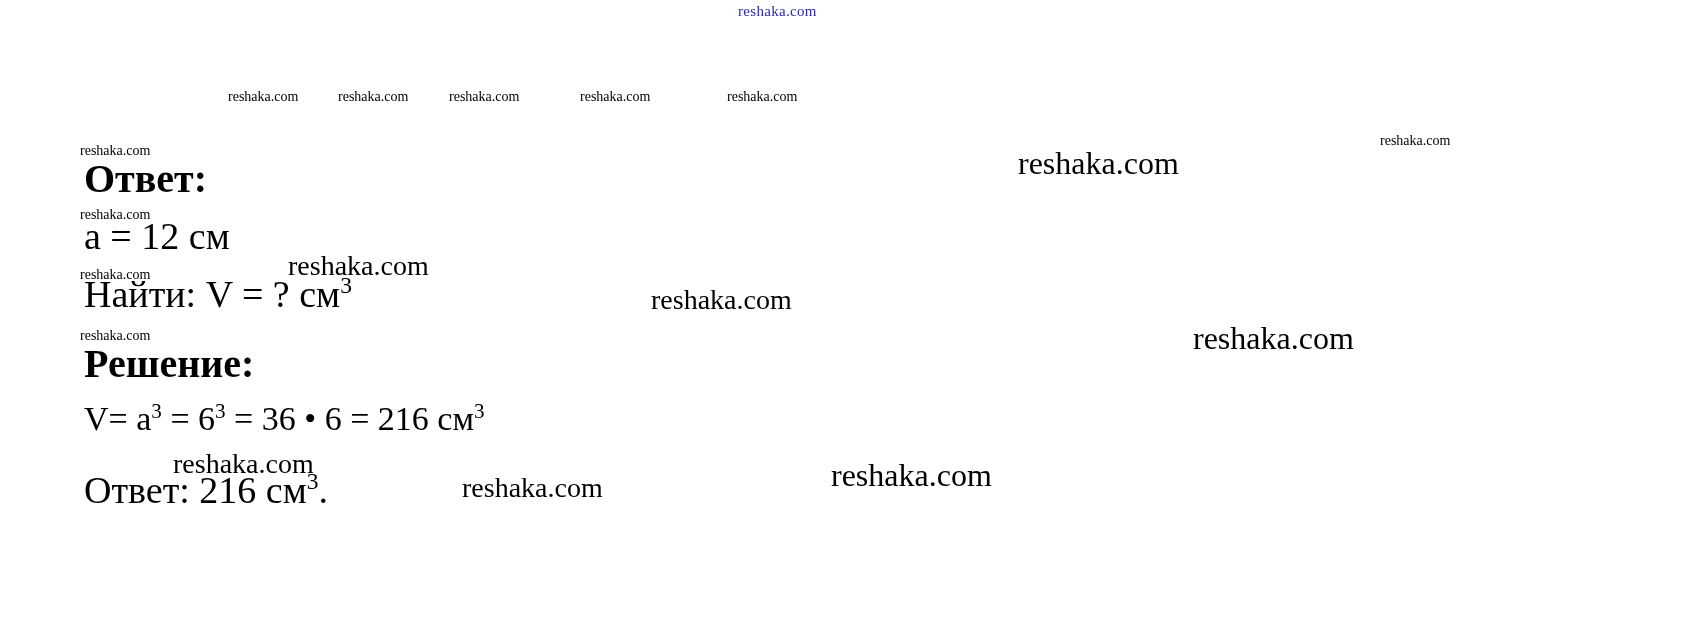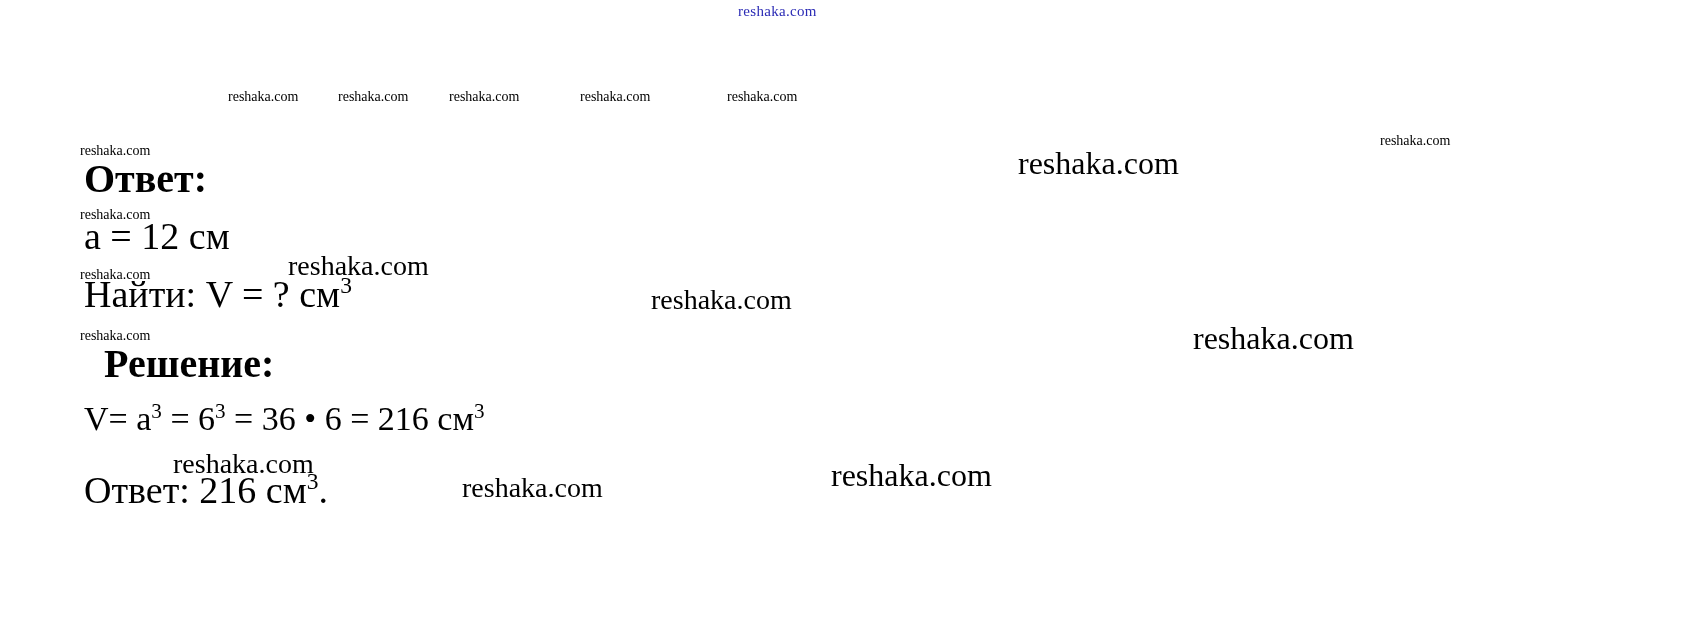--- a/index.html
+++ b/index.html
@@ -64,21 +64,20 @@
     margin-top: 40px;
   }
 
   .label-solution {
     position: absolute;
     left: 84px;
     top: 340px;
     font-weight: bold;
     font-size: 40px;
     white-space: nowrap;
-    margin-left: 20px;
   }
 
   .solution-line {
     position: absolute;
     left: 84px;
     top: 400px;
     font-size: 34px;
     white-space: nowrap;
   }
 

